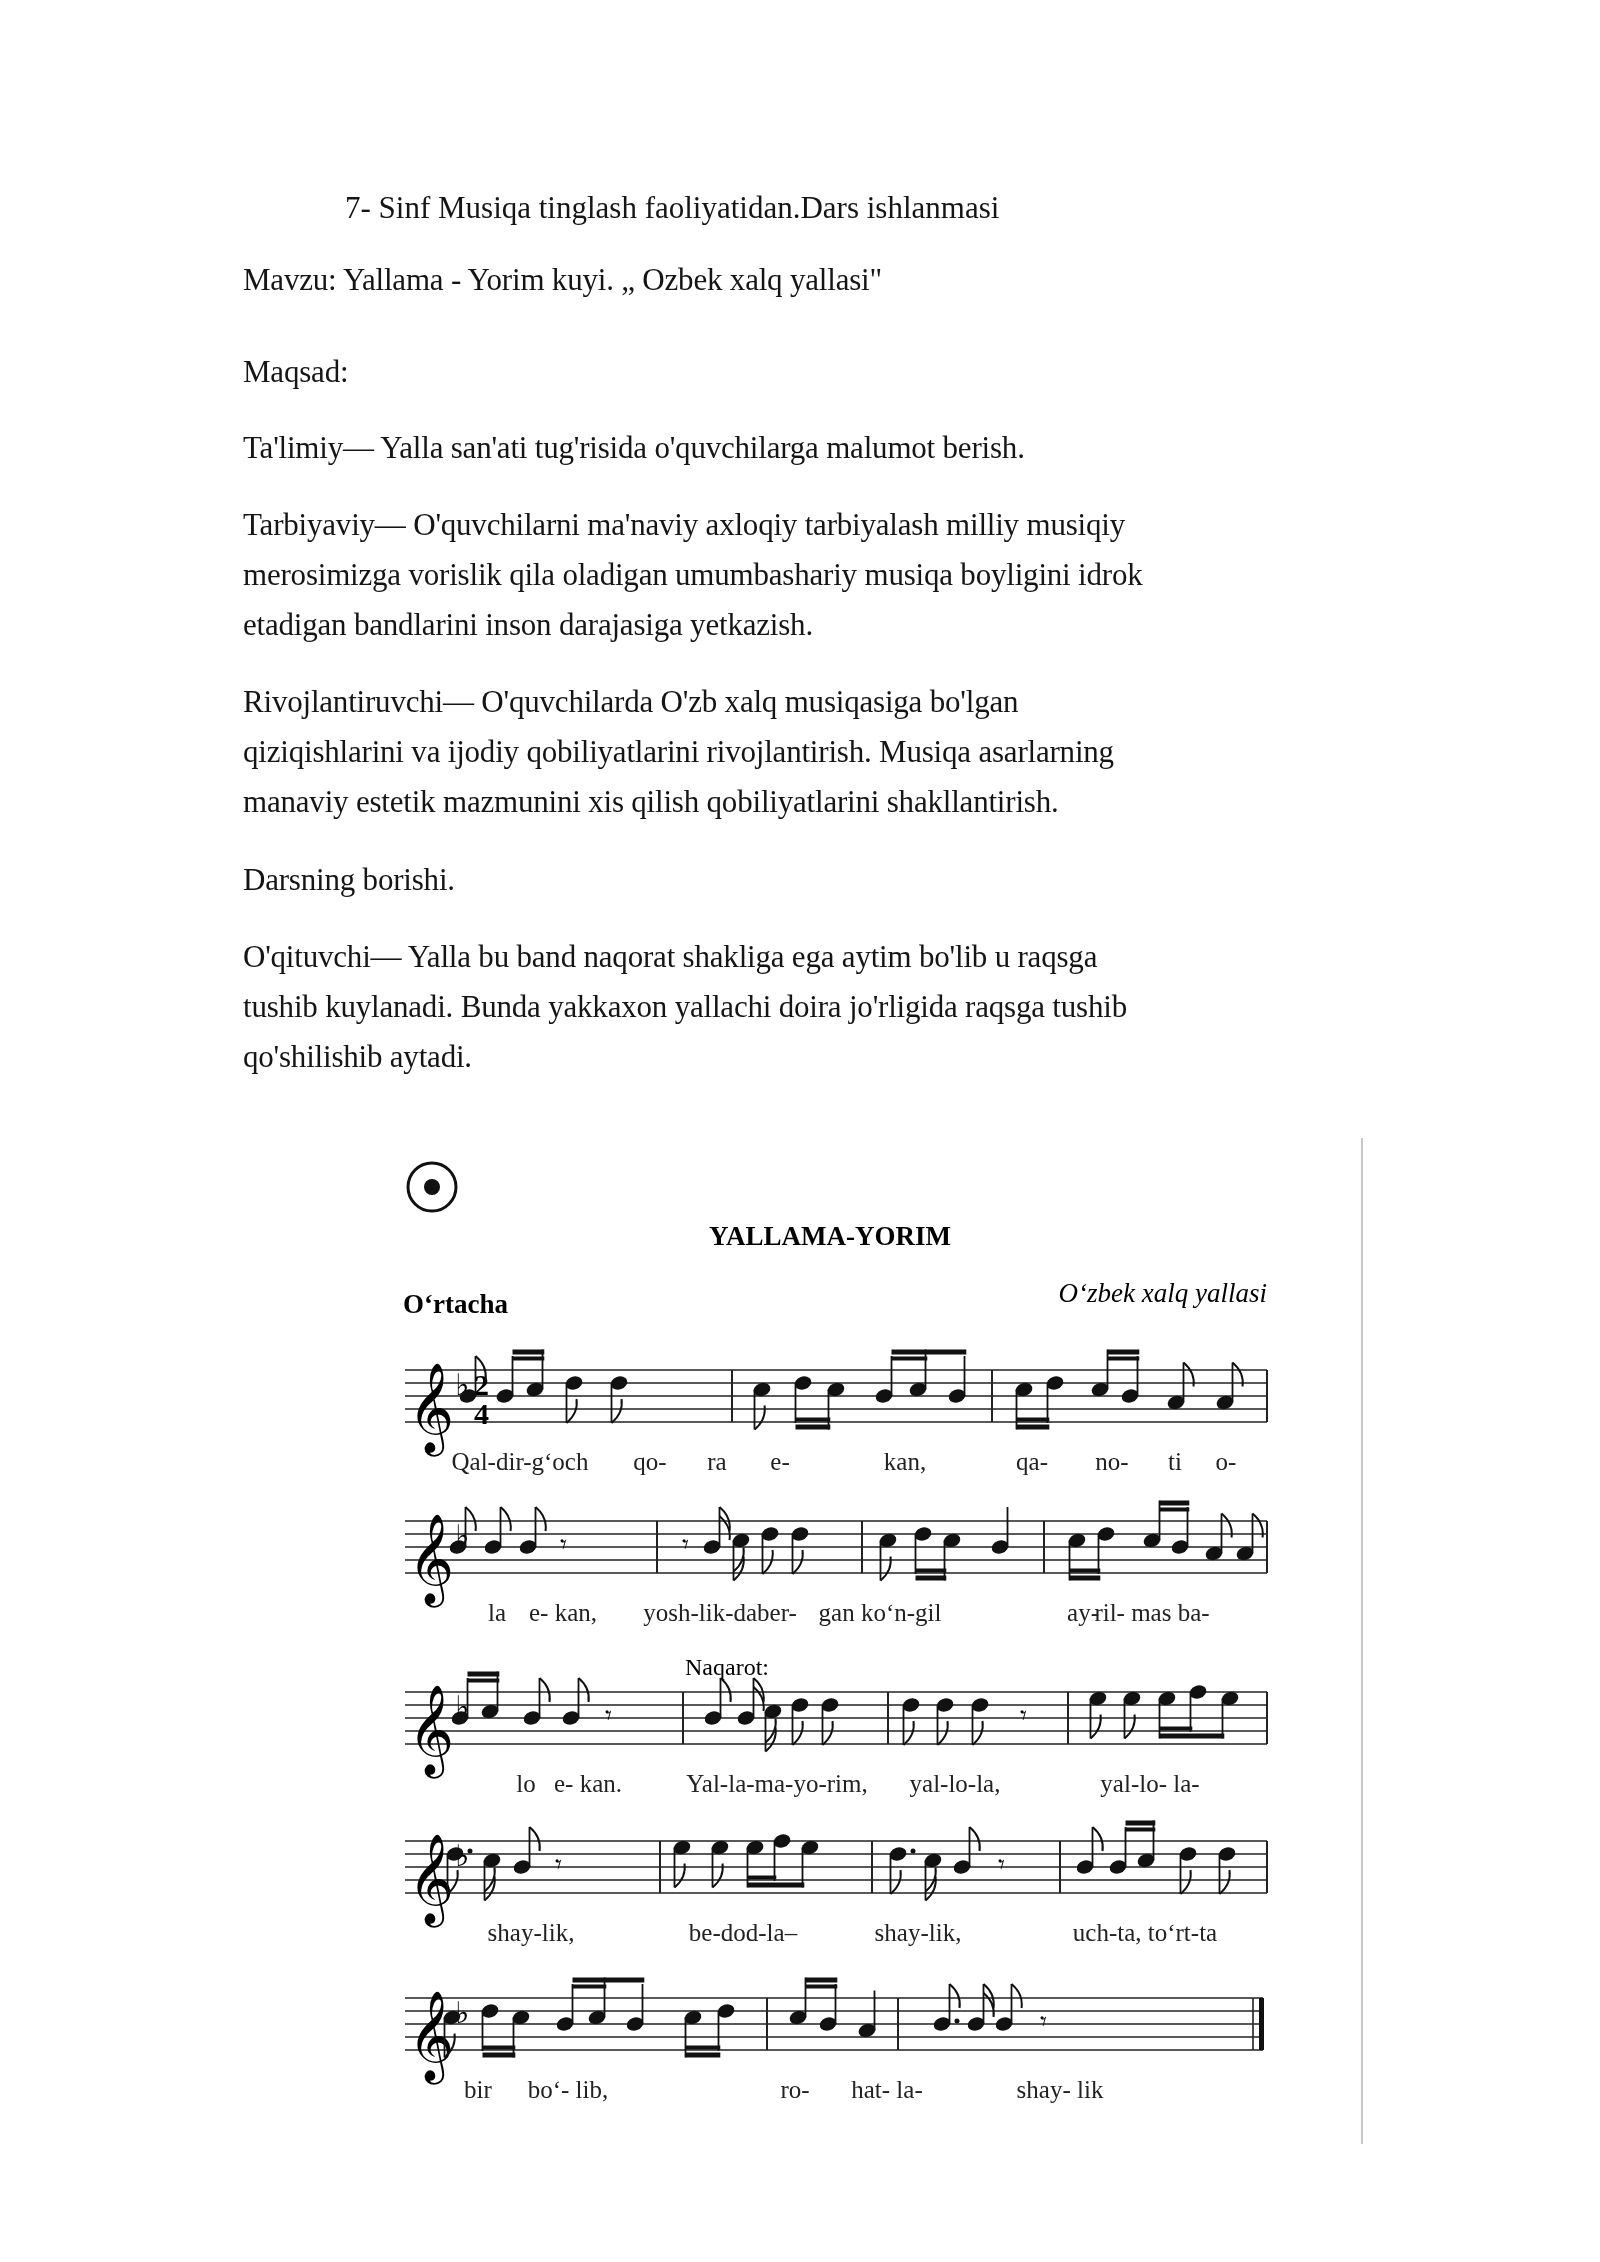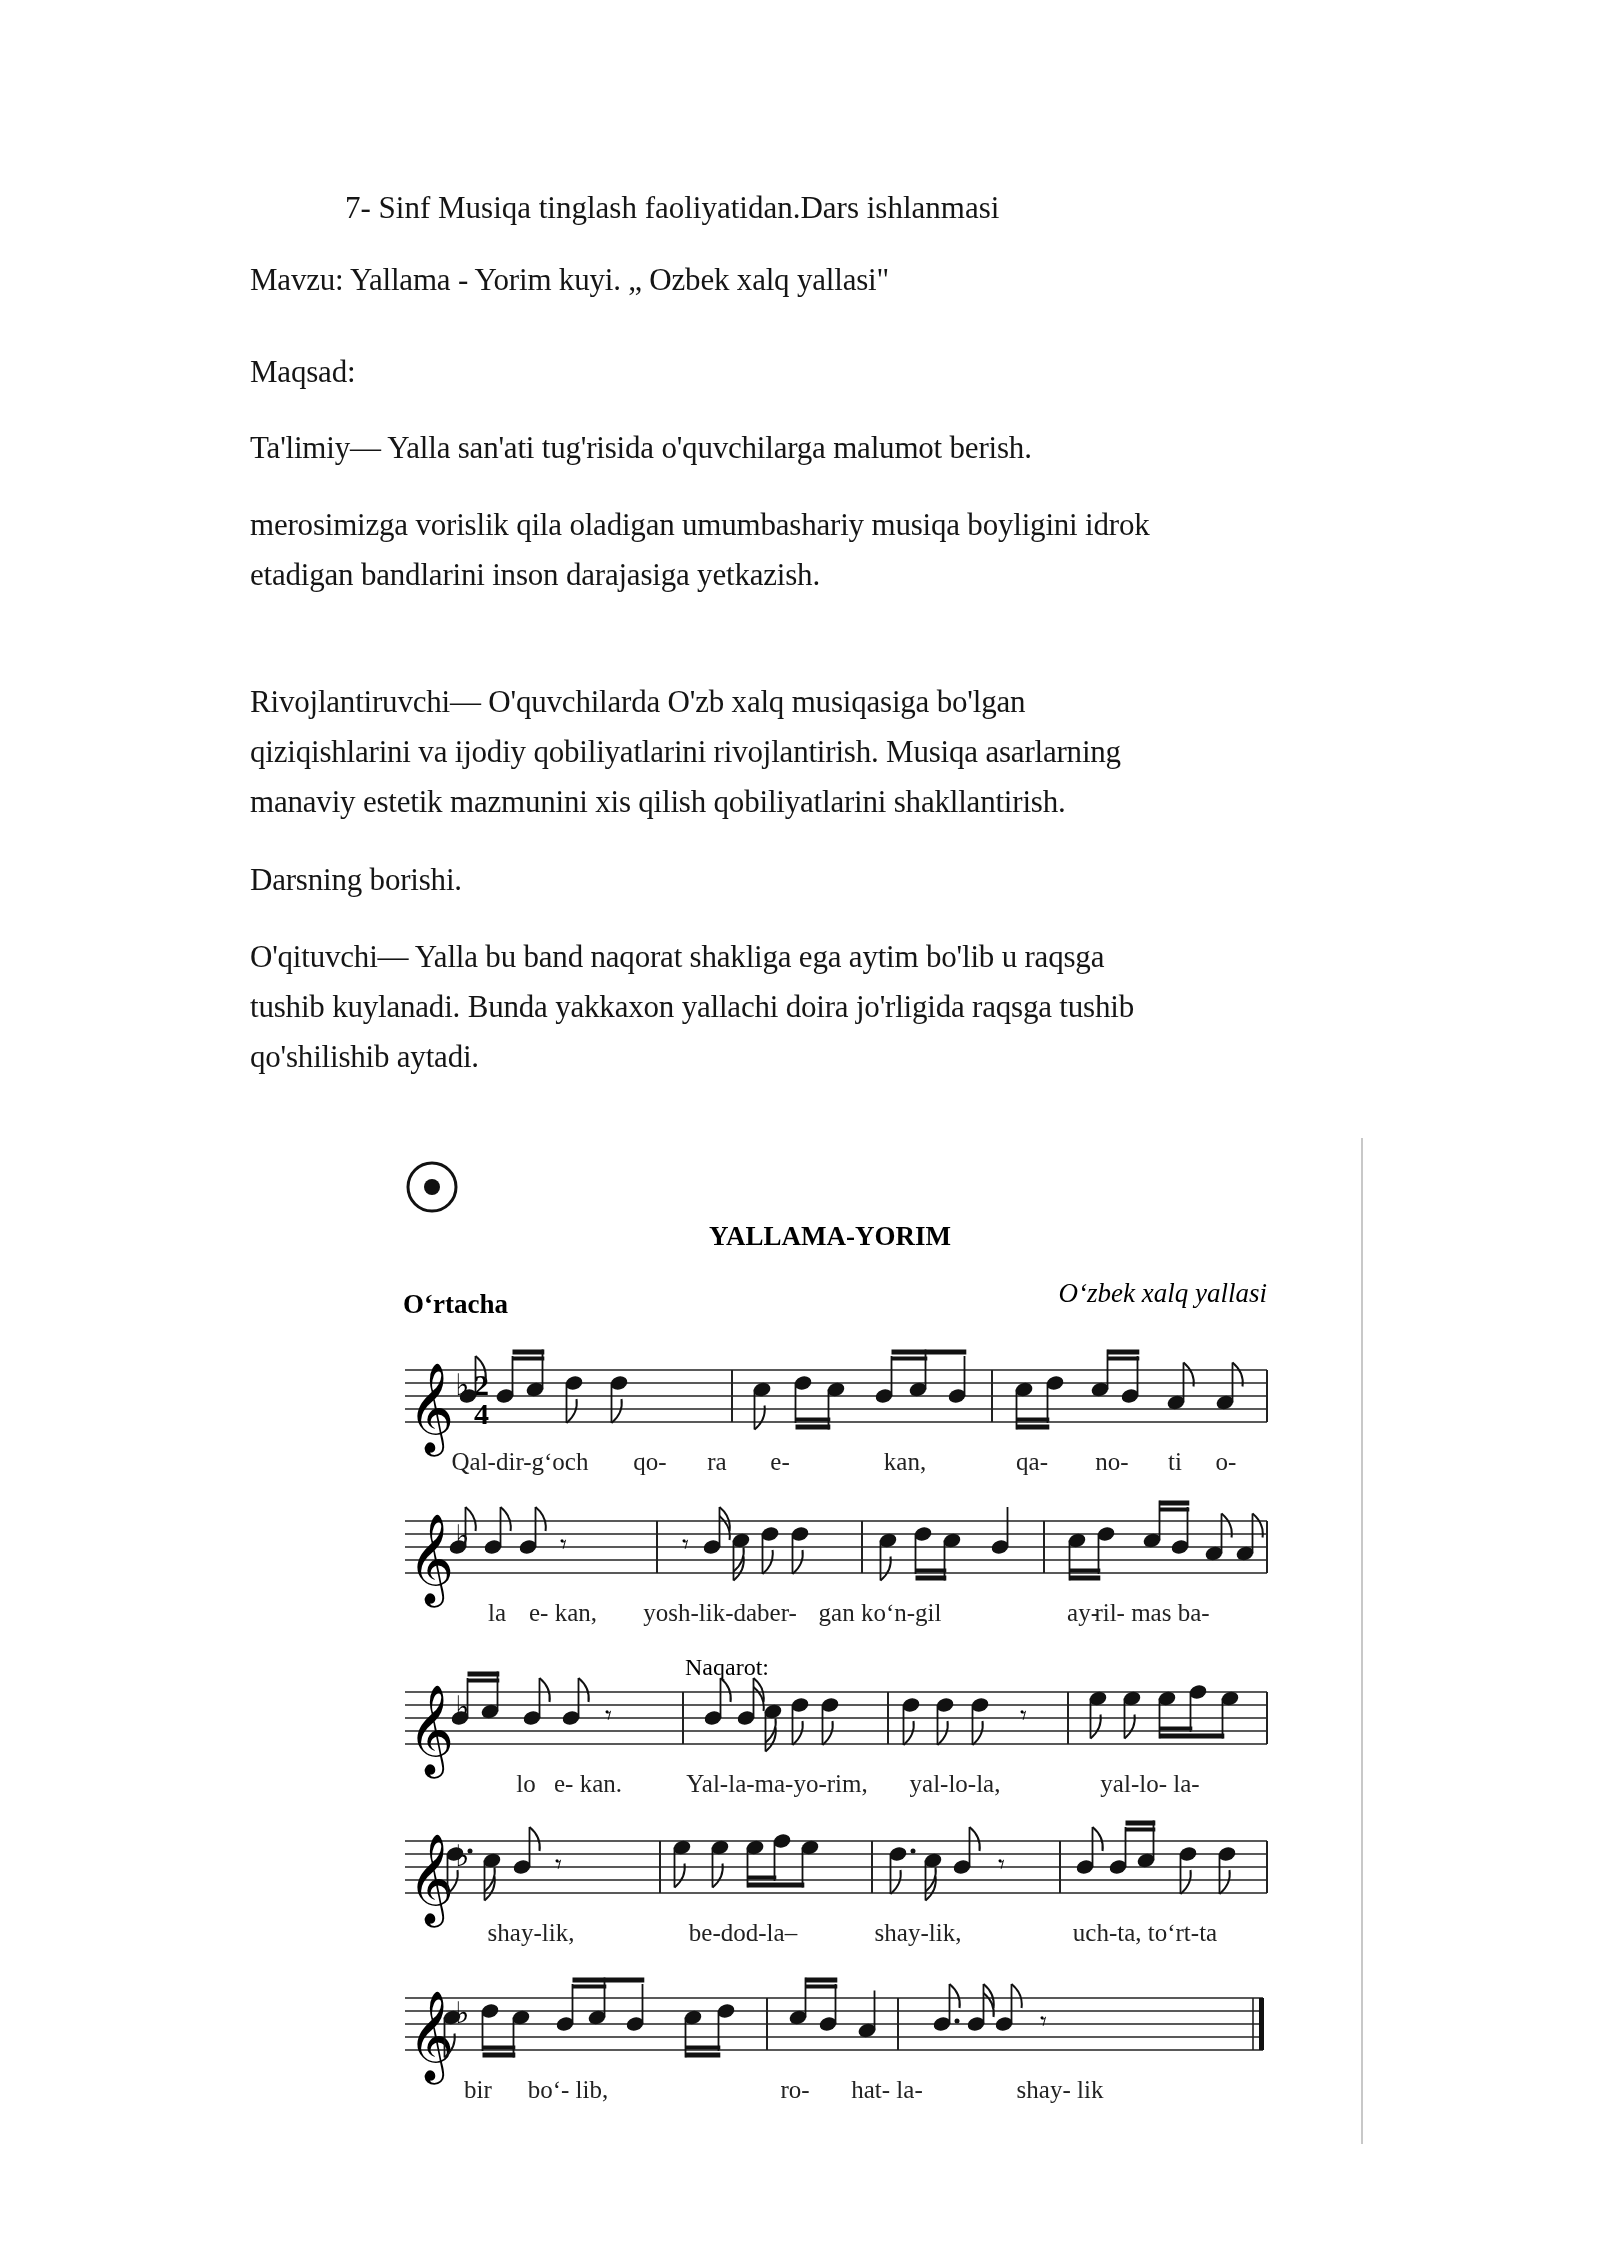--- a/index.html
+++ b/index.html
@@ -1,19 +1,19 @@
 <!DOCTYPE html>
 <html><head>
 <meta charset="utf-8">
 <style>
   html, body { margin: 0; padding: 0; background: #ffffff; }
   body { width: 1600px; height: 2262px; position: relative; overflow: hidden;
          font-family: "Liberation Serif", "DejaVu Serif", serif; color: #111; }
   .page { position: absolute; left: 0; top: 0; width: 1600px; height: 2262px; padding-left: 33px; }
-  .doc-text { position: absolute; left: 250px; width: 1130px; font-size: 31px; line-height: 50px; color: #151515; letter-spacing: -0.2px; }
+  .doc-text { position: absolute; left: 243px; width: 1130px; font-size: 31px; line-height: 50px; color: #151515; letter-spacing: -0.2px; }
   .title { position: absolute; left: 345px; top: 190px; font-size: 31px; color: #151515; }
   .p { margin: 0; }
   .vline { position: absolute; left: 1361px; top: 1138px; width: 2px; height: 1006px; background: #c8c8c8; }
   .score { position: absolute; left: 0; top: 0; width: 1600px; height: 2262px; }
   .score text { font-family: "Liberation Serif", "DejaVu Serif", serif; }
 </style>
 </head>
 <body>
 
 <div class="page">
@@ -22,20 +22,21 @@
       <div class="doc-text" style="top: 255px;">
         <div class="p">Mavzu: Yallama - Yorim kuyi.  „ Ozbek xalq yallasi"</div>
       </div>
       <div class="doc-text" style="top: 347px;">
         <div class="p">Maqsad:</div>
       </div>
       <div class="doc-text" style="top: 423px;">
         <div class="p">Ta'limiy— Yalla san'ati tug'risida o'quvchilarga malumot berish.</div>
       </div>
       <div class="doc-text" style="top: 500px;">
+        <div class="p">Tarbiyaviy— O'quvchilarni ma'naviy axloqiy tarbiyalash milliy musiqiy</div>
         <div class="p">merosimizga vorislik qila oladigan umumbashariy musiqa boyligini idrok</div>
         <div class="p">etadigan bandlarini inson darajasiga yetkazish.</div>
       </div>
       <div class="doc-text" style="top: 677px;">
         <div class="p">Rivojlantiruvchi— O'quvchilarda O'zb xalq musiqasiga bo'lgan</div>
         <div class="p">qiziqishlarini va ijodiy qobiliyatlarini rivojlantirish. Musiqa asarlarning</div>
         <div class="p">manaviy estetik mazmunini xis qilish qobiliyatlarini shakllantirish.</div>
       </div>
       <div class="doc-text" style="top: 855px;">
         <div class="p">Darsning borishi.</div>

